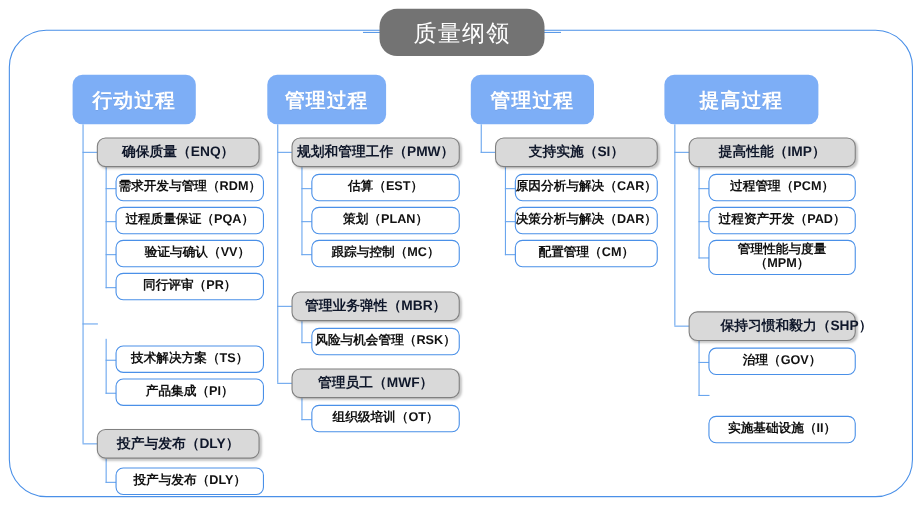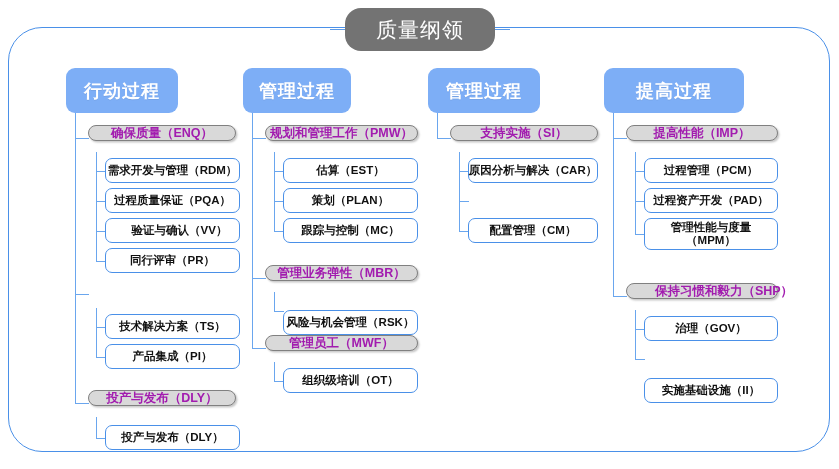--- a/index.html
+++ b/index.html
@@ -47,29 +47,29 @@
     font-weight:bold;
     letter-spacing:1px;
     display:flex;align-items:center;justify-content:center;
     z-index:5;
     text-shadow:0 1px 0 rgba(0,0,0,0.06);
   }
 
   
   .grp-box{
     position:absolute;
-    height:16px;
+    height:27px;
     background:#d9d9d9;
     border:1.2px solid #808080;
     border-radius:8px;
     box-sizing:border-box;
     display:flex;align-items:center;justify-content:center;
     font-size:12.5px;
     font-weight:bold;
-    color:#a21caf;
+    color:#0f172a;
     box-shadow:1.5px 1.5px 2px rgba(0,0,0,0.22);
     z-index:4;
     white-space:nowrap;
   }
 
   
   .leaf-box{
     position:absolute;
     height:25px;
     background:#ffffff;
@@ -154,40 +154,41 @@
   <div class="leaf-box" style="left:283px;top:188px;width:135px;">策划（PLAN）</div>
 
   <div class="h-line" style="left:274px;top:231px;width:10px;"></div>
   <div class="leaf-box" style="left:283px;top:218px;width:135px;">跟踪与控制（MC）</div>
 
   <div class="h-line" style="left:252px;top:278px;width:14px;"></div>
   <div class="grp-box" style="left:265px;top:265px;width:153px;">管理业务弹性（MBR）</div>
   <div class="v-line" style="left:274px;top:292px;height:20px;"></div>
 
   <div class="h-line" style="left:274px;top:311px;width:10px;"></div>
-  <div class="leaf-box" style="left:283px;top:298px;width:135px;margin-top:12px;">风险与机会管理（RSK）</div>
+  <div class="leaf-box" style="left:283px;top:298px;width:135px;">风险与机会管理（RSK）</div>
 
   <div class="h-line" style="left:252px;top:348px;width:14px;"></div>
   <div class="grp-box" style="left:265px;top:335px;width:153px;">管理员工（MWF）</div>
   <div class="v-line" style="left:274px;top:362px;height:20px;"></div>
 
   <div class="h-line" style="left:274px;top:381px;width:10px;"></div>
   <div class="leaf-box" style="left:283px;top:368px;width:135px;">组织级培训（OT）</div>
 
   <div class="col-header" style="left:428px;top:68px;width:112px;">管理过程</div>
   <div class="v-line" style="left:437px;top:113px;height:26px;"></div>
 
   <div class="h-line" style="left:437px;top:138px;width:14px;"></div>
   <div class="grp-box" style="left:450px;top:125px;width:148px;">支持实施（SI）</div>
   <div class="v-line" style="left:459px;top:152px;height:80px;"></div>
 
   <div class="h-line" style="left:459px;top:171px;width:10px;"></div>
   <div class="leaf-box" style="left:468px;top:158px;width:130px;">原因分析与解决（CAR）</div>
 
   <div class="h-line" style="left:459px;top:201px;width:10px;"></div>
+  <div class="leaf-box" style="left:468px;top:188px;width:130px;">决策分析与解决（DAR）</div>
 
   <div class="h-line" style="left:459px;top:231px;width:10px;"></div>
   <div class="leaf-box" style="left:468px;top:218px;width:130px;">配置管理（CM）</div>
 
   <div class="col-header" style="left:604px;top:68px;width:140px;">提高过程</div>
   <div class="v-line" style="left:613px;top:113px;height:183px;"></div>
 
   <div class="h-line" style="left:613px;top:138px;width:14px;"></div>
   <div class="grp-box" style="left:626px;top:125px;width:152px;">提高性能（IMP）</div>
   <div class="v-line" style="left:635px;top:152px;height:83px;"></div>

